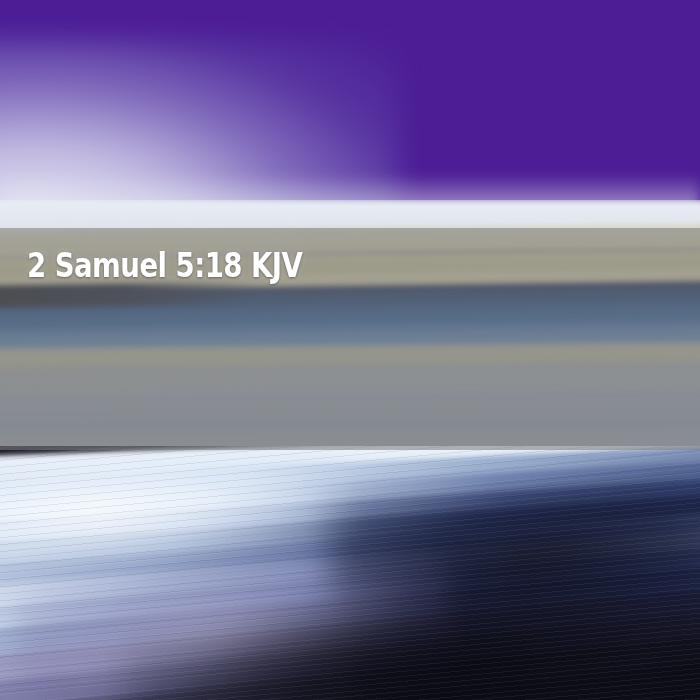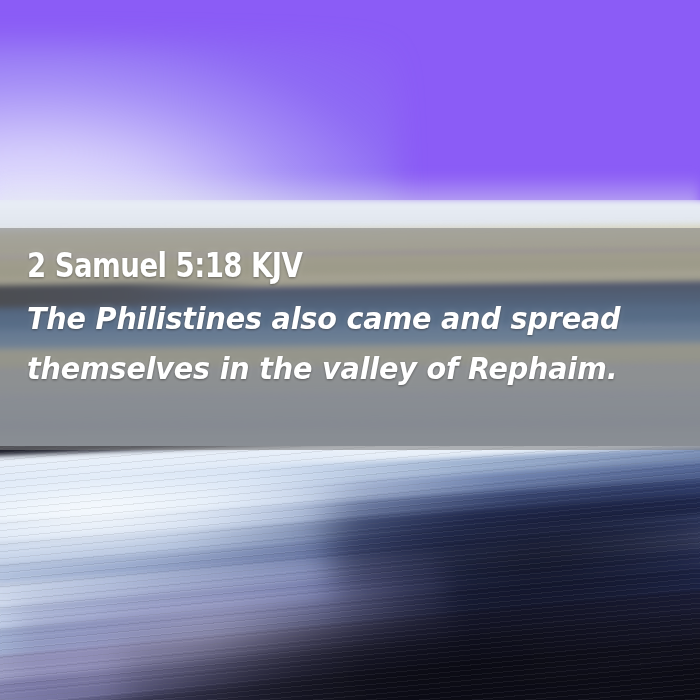--- a/index.html
+++ b/index.html
@@ -7,21 +7,21 @@
     margin: 0;
     padding: 0;
     background: #000;
   }
   #verse-card {
     position: relative;
     width: 700px;
     height: 700px;
     overflow: hidden;
     font-family: "DejaVu Sans", sans-serif;
-    background: #8b5cf6;
+    background: #4c1d95;
   }
 
   
   .sky {
     position: absolute;
     left: 0; top: 0;
     width: 700px; height: 236px;
     background:
       linear-gradient(115deg,
         rgba(255,255,255,0.00) 30%,
@@ -290,19 +290,15 @@
     <div class="w-lav-blob"></div>
     <div class="w-dark-blob2"></div>
     <div class="w-streaks"></div>
     <div class="w-streaks2"></div>
   </div>
 
   <div class="overlay-band"></div>
 
   <div class="text-block">
     <h1 class="verse-title">2 Samuel 5:18 KJV</h1>
-    <div class="verse-body">
-      <span class="verse-line">The Philistines also came and spread</span>
-      <span class="verse-line">themselves in the valley of Rephaim.</span>
-    </div>
   </div>
 
 </div>
 
 </body></html>

